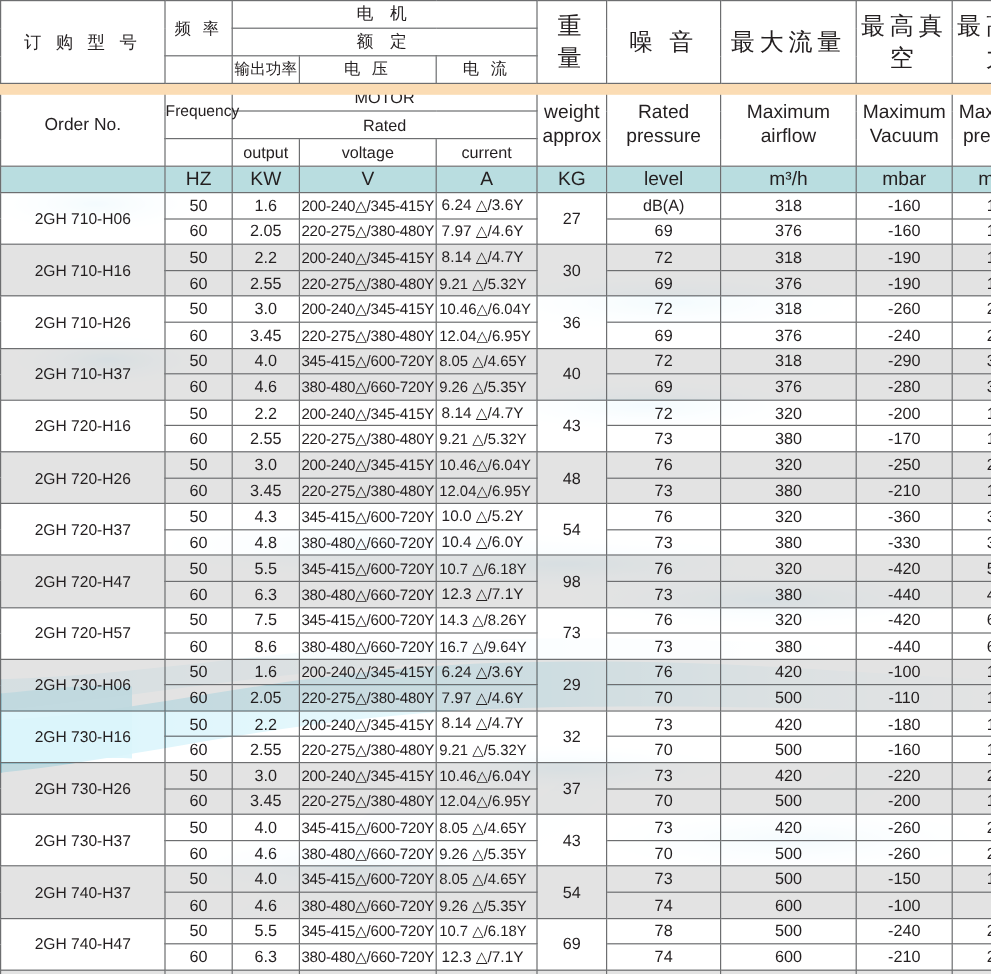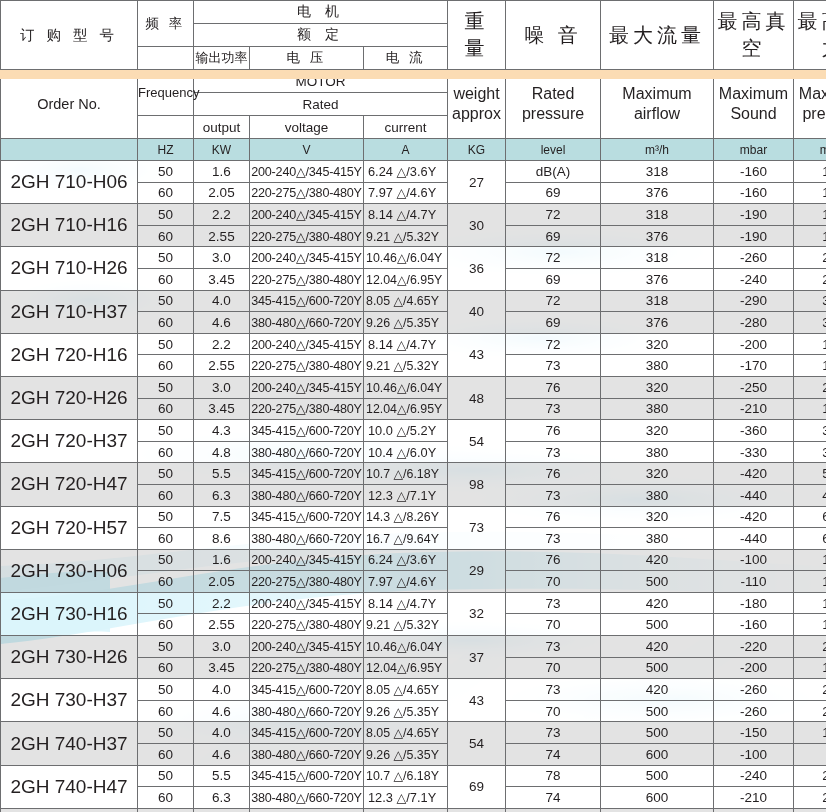--- a/index.html
+++ b/index.html
@@ -30,38 +30,38 @@
   col.c-air  {width:113px;}
   col.c-vac  {width:80px;}
   col.c-prs  {width:80px;}
 
   
   .hdr-cn{height:22px;font-size:13.5px;letter-spacing:3px;}
   .hdr-cn-big{font-size:14px;letter-spacing:5px;}
   .hdr-en{height:22px;font-size:13.5px;text-align:center;}
   .hdr-en-two{line-height:1.25;}
   .unit-row td{
-    background:#b9dde0;height:21px;font-size:12px;
+    background:#b9dde0;height:21px;font-size:16px;
   }
   .tall-cn{font-size:20px;letter-spacing:4px;}
   .model-cn{font-size:14.5px;letter-spacing:4px;}
   .model-en{font-size:14.5px;}
   .freq-cn{font-size:13.5px;letter-spacing:3px;margin-top:11px;}
   .freq-en{font-size:13px;}
 
   
   #orange-band{
     position:absolute;left:0;top:70px;width:826px;height:9px;
     background:#fbdcb4;z-index:5;pointer-events:none;
   }
 
   
   .row td{height:20.6px;font-size:13.5px;}
   .band td{background:#dedede;}
-  .row td.model{font-size:19px;}
+  .row td.model{font-size:13px;}
   td.volt{font-size:12.6px;letter-spacing:-0.2px;}
   td.cur{font-size:12.8px;text-align:left;padding-left:4px;}
   td.cur.tight{font-size:12.4px;padding-left:2px;}
   #deco-wrap{position:absolute;inset:0;z-index:1;}
   #tbl-wrap{position:relative;z-index:2;}
   
   td{background-color:rgba(255,255,255,0.86);}
   .band td{background-color:rgba(222,222,222,0.86);}
   .unit-row td{background-color:#b9dde0;}
   .hdr td{background-color:rgba(255,255,255,0.92);}
@@ -164,21 +164,21 @@
           <td rowspan="3" class="hdr-en-two">
             <div>Rated</div>
             <div>pressure</div>
           </td>
           <td rowspan="3" class="hdr-en-two">
             <div>Maximum</div>
             <div>airflow</div>
           </td>
           <td rowspan="3" class="hdr-en-two">
             <div>Maximum</div>
-            <div>Sound</div>
+            <div>Vacuum</div>
           </td>
           <td rowspan="3" class="hdr-en-two">
             <div>Maximum</div>
             <div>pressure</div>
           </td>
         </tr>
         <tr class="hdr">
           <td colspan="3" class="hdr-en">Rated</td>
         </tr>
         <tr class="hdr">

